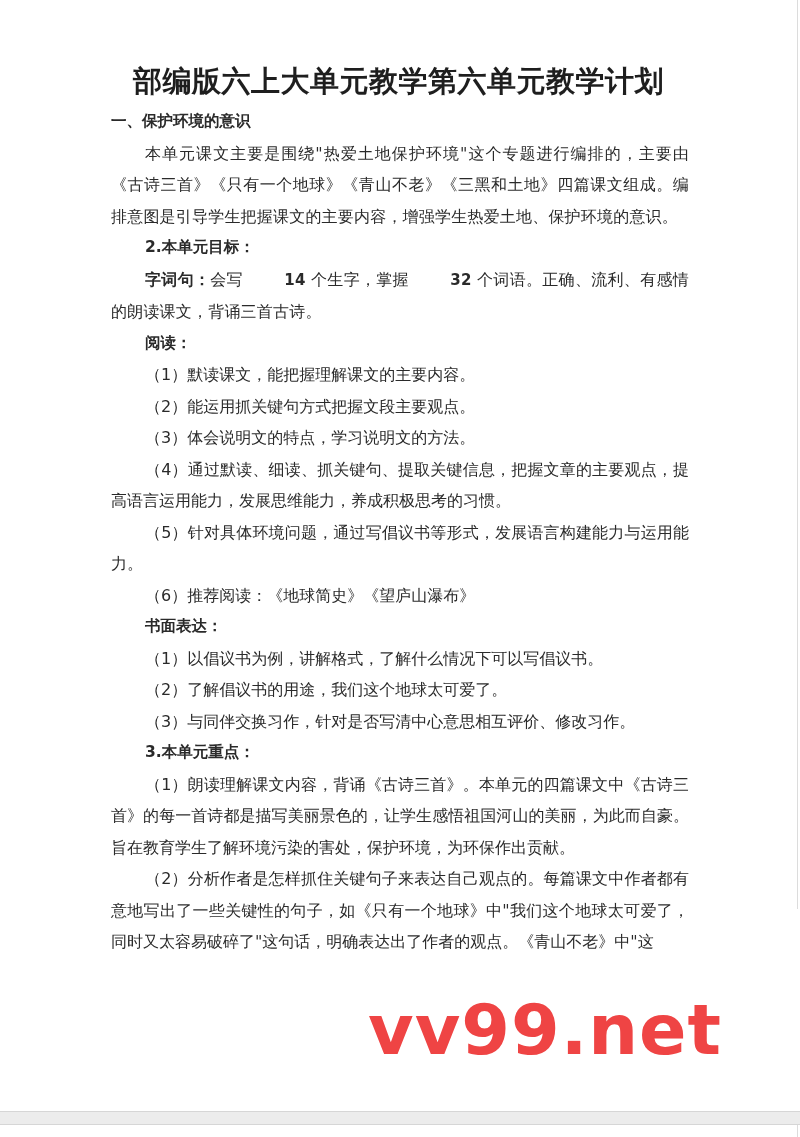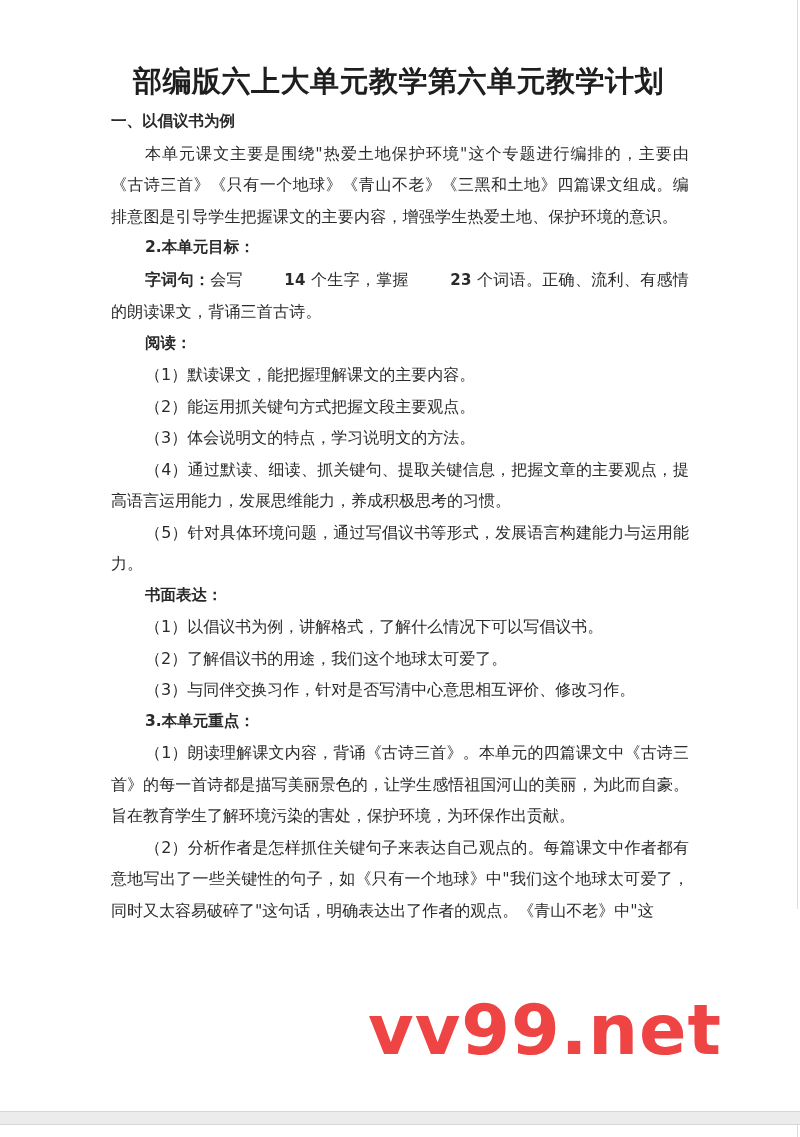--- a/index.html
+++ b/index.html
@@ -47,33 +47,34 @@
     font-size: 70px; color: #ef4444; letter-spacing: 1px; line-height: 1;
   }
 </style>
 </head>
 <body>
 
 <div class="page">
   <div class="title">部编版六上大单元教学第六单元教学计划</div>
 
   <div class="content">
-    <div class="h1">一、以倡议书为例</div>
+    <div class="h1">一、保护环境的意识</div>
 
     <div class="p">本单元课文主要是围绕"热爱土地保护环境"这个专题进行编排的，主要由《古诗三首》《只有一个地球》《青山不老》《三黑和土地》四篇课文组成。编排意图是引导学生把握课文的主要内容，增强学生热爱土地、保护环境的意识。</div>
 
     <div class="h2">2.本单元目标：</div>
-    <div class="p"><span class="lead">字词句：</span><span>会写 </span><span class="num">14</span><span> 个生字，掌握 </span><span class="num">23</span><span> 个词语。正确、流利、有感情的朗读课文，背诵三首古诗。</span></div>
+    <div class="p"><span class="lead">字词句：</span><span>会写 </span><span class="num">14</span><span> 个生字，掌握 </span><span class="num">32</span><span> 个词语。正确、流利、有感情的朗读课文，背诵三首古诗。</span></div>
 
     <div class="h2">阅读：</div>
     <div class="item"><span class="paren">（1）</span><span>默读课文，能把握理解课文的主要内容。</span></div>
     <div class="item"><span class="paren">（2）</span><span>能运用抓关键句方式把握文段主要观点。</span></div>
     <div class="item"><span class="paren">（3）</span><span>体会说明文的特点，学习说明文的方法。</span></div>
     <div class="item"><span class="paren">（4）</span><span>通过默读、细读、抓关键句、提取关键信息，把握文章的主要观点，提高语言运用能力，发展思维能力，养成积极思考的习惯。</span></div>
     <div class="item"><span class="paren">（5）</span><span>针对具体环境问题，通过写倡议书等形式，发展语言构建能力与运用能力。</span></div>
+    <div class="item"><span class="paren">（6）</span><span>推荐阅读：《地球简史》《望庐山瀑布》</span></div>
 
     <div class="h2">书面表达：</div>
     <div class="item"><span class="paren">（1）</span><span>以倡议书为例，讲解格式，了解什么情况下可以写倡议书。</span></div>
     <div class="item"><span class="paren">（2）</span><span>了解倡议书的用途，我们这个地球太可爱了。</span></div>
     <div class="item"><span class="paren">（3）</span><span>与同伴交换习作，针对是否写清中心意思相互评价、修改习作。</span></div>
 
     <div class="h2">3.本单元重点：</div>
     <div class="item"><span class="paren">（1）</span><span>朗读理解课文内容，背诵《古诗三首》。本单元的四篇课文中《古诗三首》的每一首诗都是描写美丽景色的，让学生感悟祖国河山的美丽，为此而自豪。旨在教育学生了解环境污染的害处，保护环境，为环保作出贡献。</span></div>
     <div class="item"><span class="paren">（2）</span><span>分析作者是怎样抓住关键句子来表达自己观点的。每篇课文中作者都有意地写出了一些关键性的句子，如《只有一个地球》中"我们这个地球太可爱了，同时又太容易破碎了"这句话，明确表达出了作者的观点。《青山不老》中"这</span></div>
   </div>

